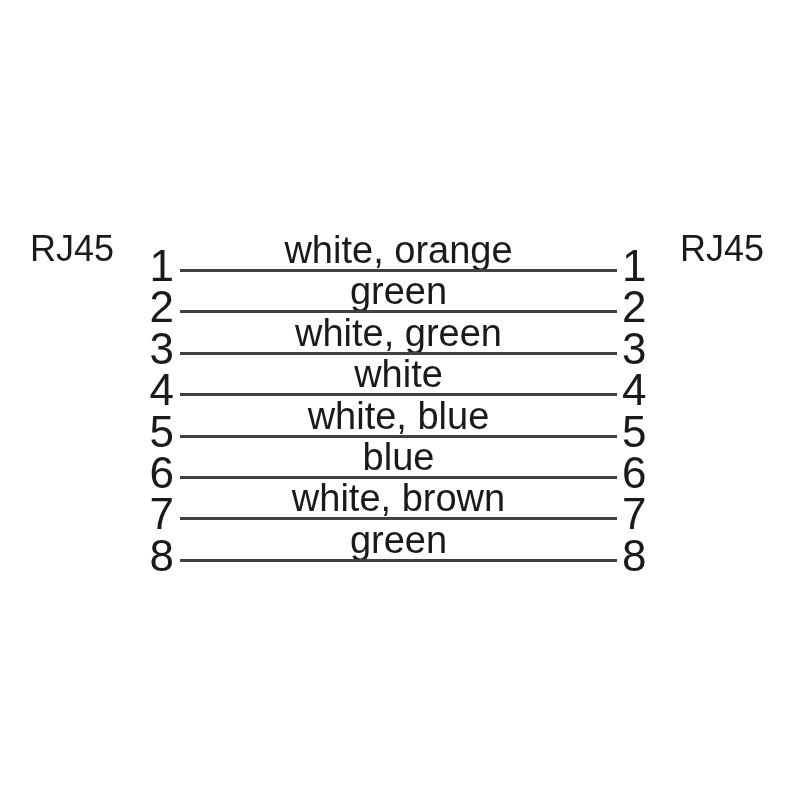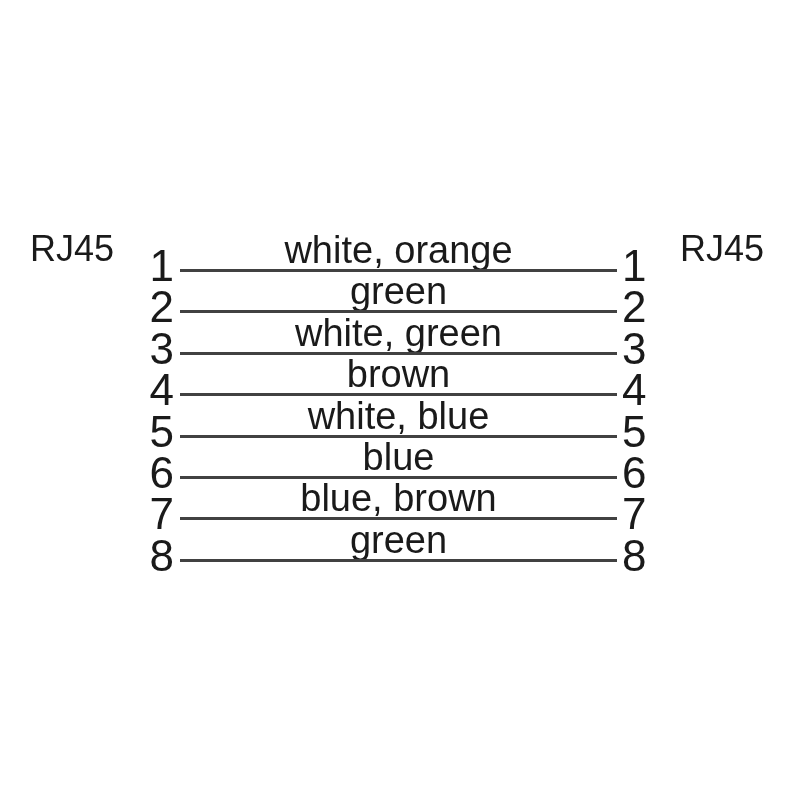--- a/index.html
+++ b/index.html
@@ -86,42 +86,42 @@
   </div>
 
   <div class="pin-row" style="--y:353px">
     <div class="wire-label">white, green</div>
     <div class="wire-line"></div>
     <div class="pin-number pin-left">3</div>
     <div class="pin-number pin-right">3</div>
   </div>
 
   <div class="pin-row" style="--y:394px">
-    <div class="wire-label">brown</div>
+    <div class="wire-label">white</div>
     <div class="wire-line"></div>
     <div class="pin-number pin-left">4</div>
     <div class="pin-number pin-right">4</div>
   </div>
 
   <div class="pin-row" style="--y:436px">
     <div class="wire-label">white, blue</div>
     <div class="wire-line"></div>
     <div class="pin-number pin-left">5</div>
     <div class="pin-number pin-right">5</div>
   </div>
 
   <div class="pin-row" style="--y:477px">
     <div class="wire-label">blue</div>
     <div class="wire-line"></div>
     <div class="pin-number pin-left">6</div>
     <div class="pin-number pin-right">6</div>
   </div>
 
   <div class="pin-row" style="--y:518px">
-    <div class="wire-label">blue, brown</div>
+    <div class="wire-label">white, brown</div>
     <div class="wire-line"></div>
     <div class="pin-number pin-left">7</div>
     <div class="pin-number pin-right">7</div>
   </div>
 
   <div class="pin-row" style="--y:560px">
     <div class="wire-label">green</div>
     <div class="wire-line"></div>
     <div class="pin-number pin-left">8</div>
     <div class="pin-number pin-right">8</div>

